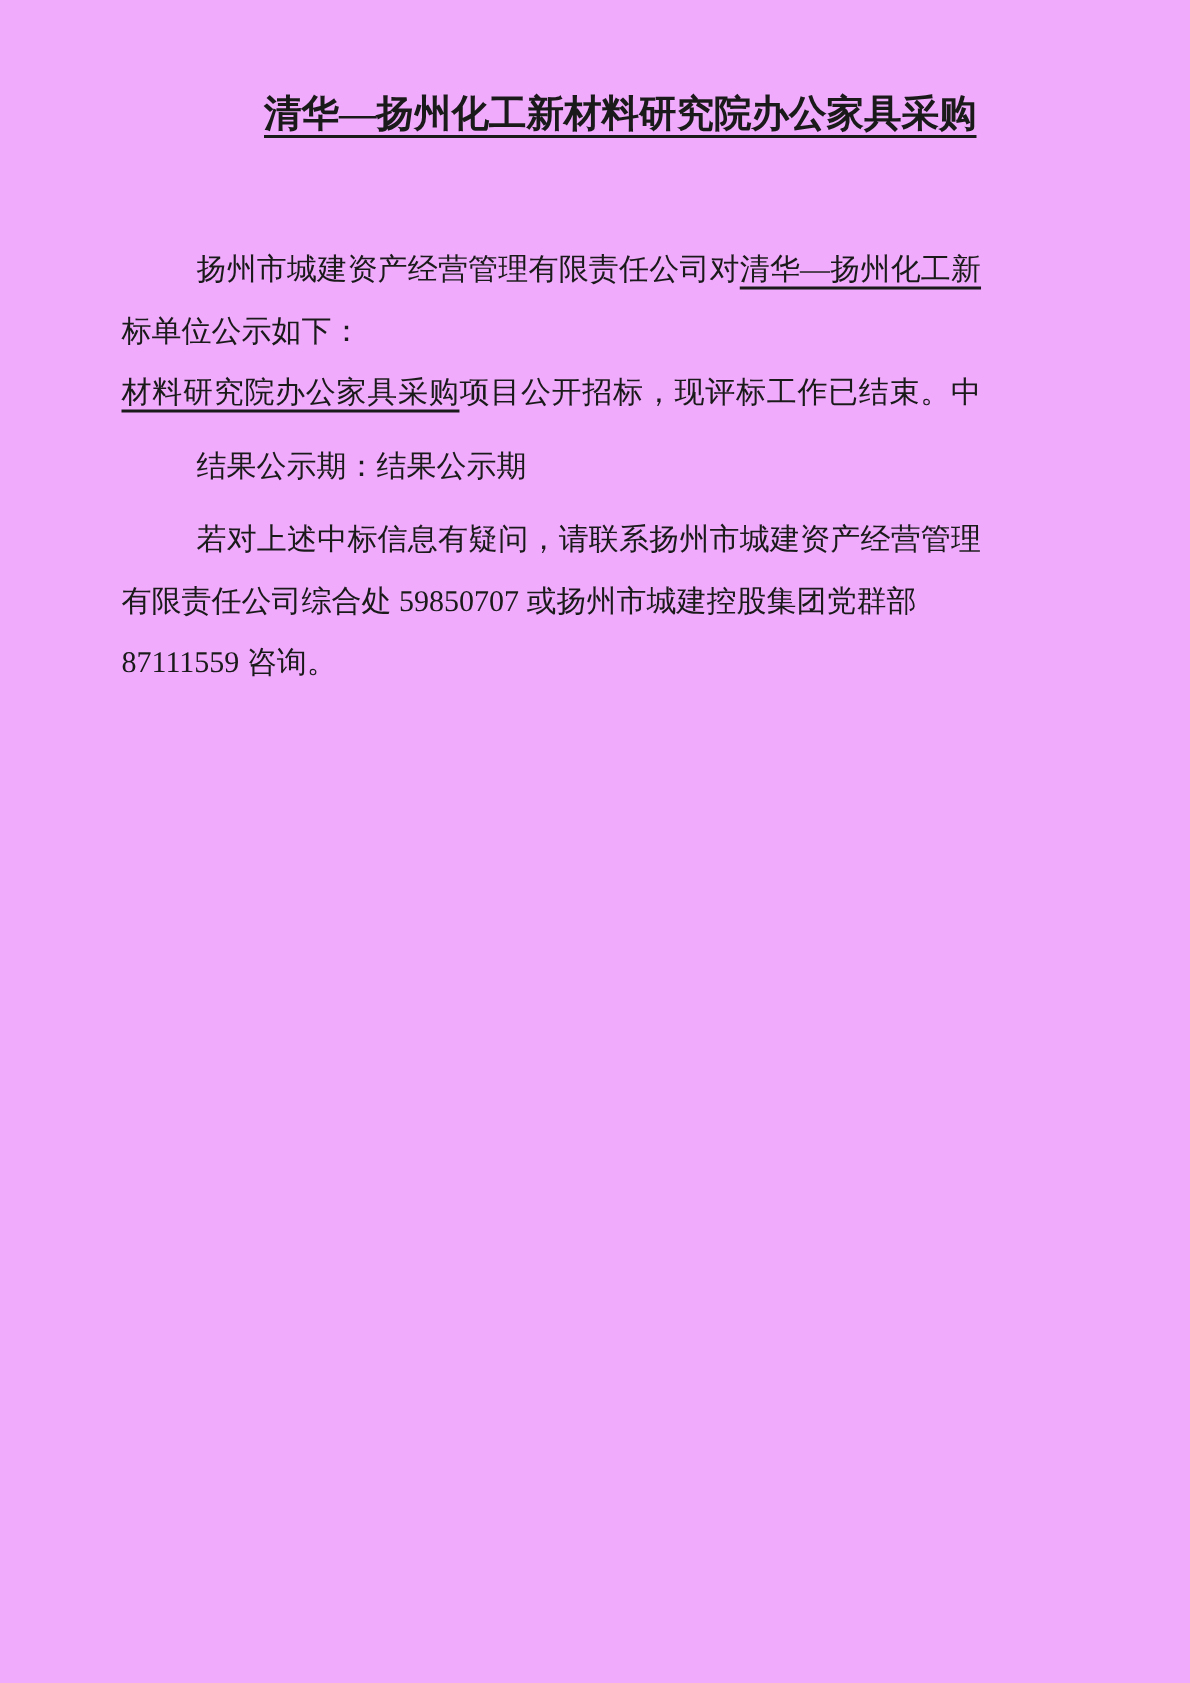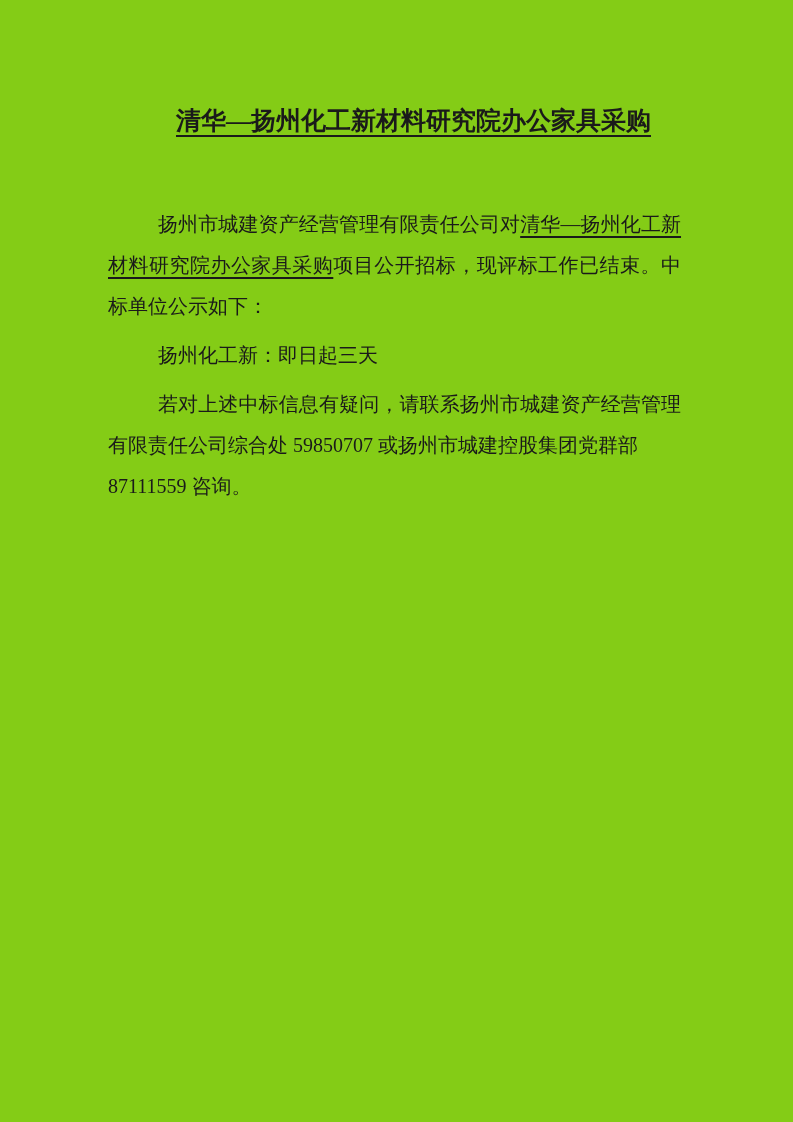--- a/index.html
+++ b/index.html
@@ -1,23 +1,23 @@
 <!DOCTYPE html>
 <html><head>
 <meta charset="utf-8">
 <style>
   html, body { margin: 0; padding: 0; background: #e8e8e8; }
   .page {
     position: relative;
     width: 793px;
     height: 1122px;
     margin: 0 auto;
-    background: #84cc16;
+    background: #f0abfc;
     box-sizing: border-box;
-    padding-top: 96px;
+    padding-top: 52px;
     font-family: "Liberation Serif", "DejaVu Serif", serif;
     color: #1a1a1a;
     overflow: hidden;
   }
   .title-block { margin: 0; }
   .title-line {
     width: 573px;
     margin-left: 103px;
     text-align: center;
     text-indent: 48px;           
@@ -25,21 +25,21 @@
     line-height: 50px;
     font-weight: bold;
     white-space: nowrap;
   }
   .title-line u {
     text-decoration: underline;
     text-decoration-thickness: 2px;
     text-underline-offset: 6px;
   }
   .content {
-    margin-left: 108px;
+    margin-left: 81px;
     width: 573px;
     margin-top: 58px;
     font-size: 20px;
   }
   .para { margin: 0 0 8px 0; padding: 0; }
   .para.gap-lg { margin-bottom: 12px; }
   .line {
     display: block;
     line-height: 41px;
     white-space: nowrap;
@@ -62,27 +62,27 @@
 <div class="page">
 
   <div class="title-block">
     <div class="title-line"><u>清华—扬州化工新材料研究院办公家具采购</u></div>
   </div>
 
   <div class="content">
 
     <p class="para">
       <span class="line indent stretch"><span>扬州市城建资产经营管理有限责任公司对</span><u>清华—扬州化工新</u></span>
+      <span class="line">标单位公示如下：</span>
       <span class="line stretch"><u>材料研究院办公家具采购</u><span>项目公开招标，现评标工作已结束。中</span></span>
-      <span class="line">标单位公示如下：</span>
     </p>
 
 
     <p class="para">
-      <span class="line indent">扬州化工新：即日起三天</span>
+      <span class="line indent">结果公示期：结果公示期</span>
     </p>
 
 
     <p class="para">
       <span class="line indent stretch">若对上述中标信息有疑问，请联系扬州市城建资产经营管理</span>
       <span class="line">有限责任公司综合处 59850707 或扬州市城建控股集团党群部</span>
       <span class="line">87111559 咨询。</span>
     </p>
 
   </div>

